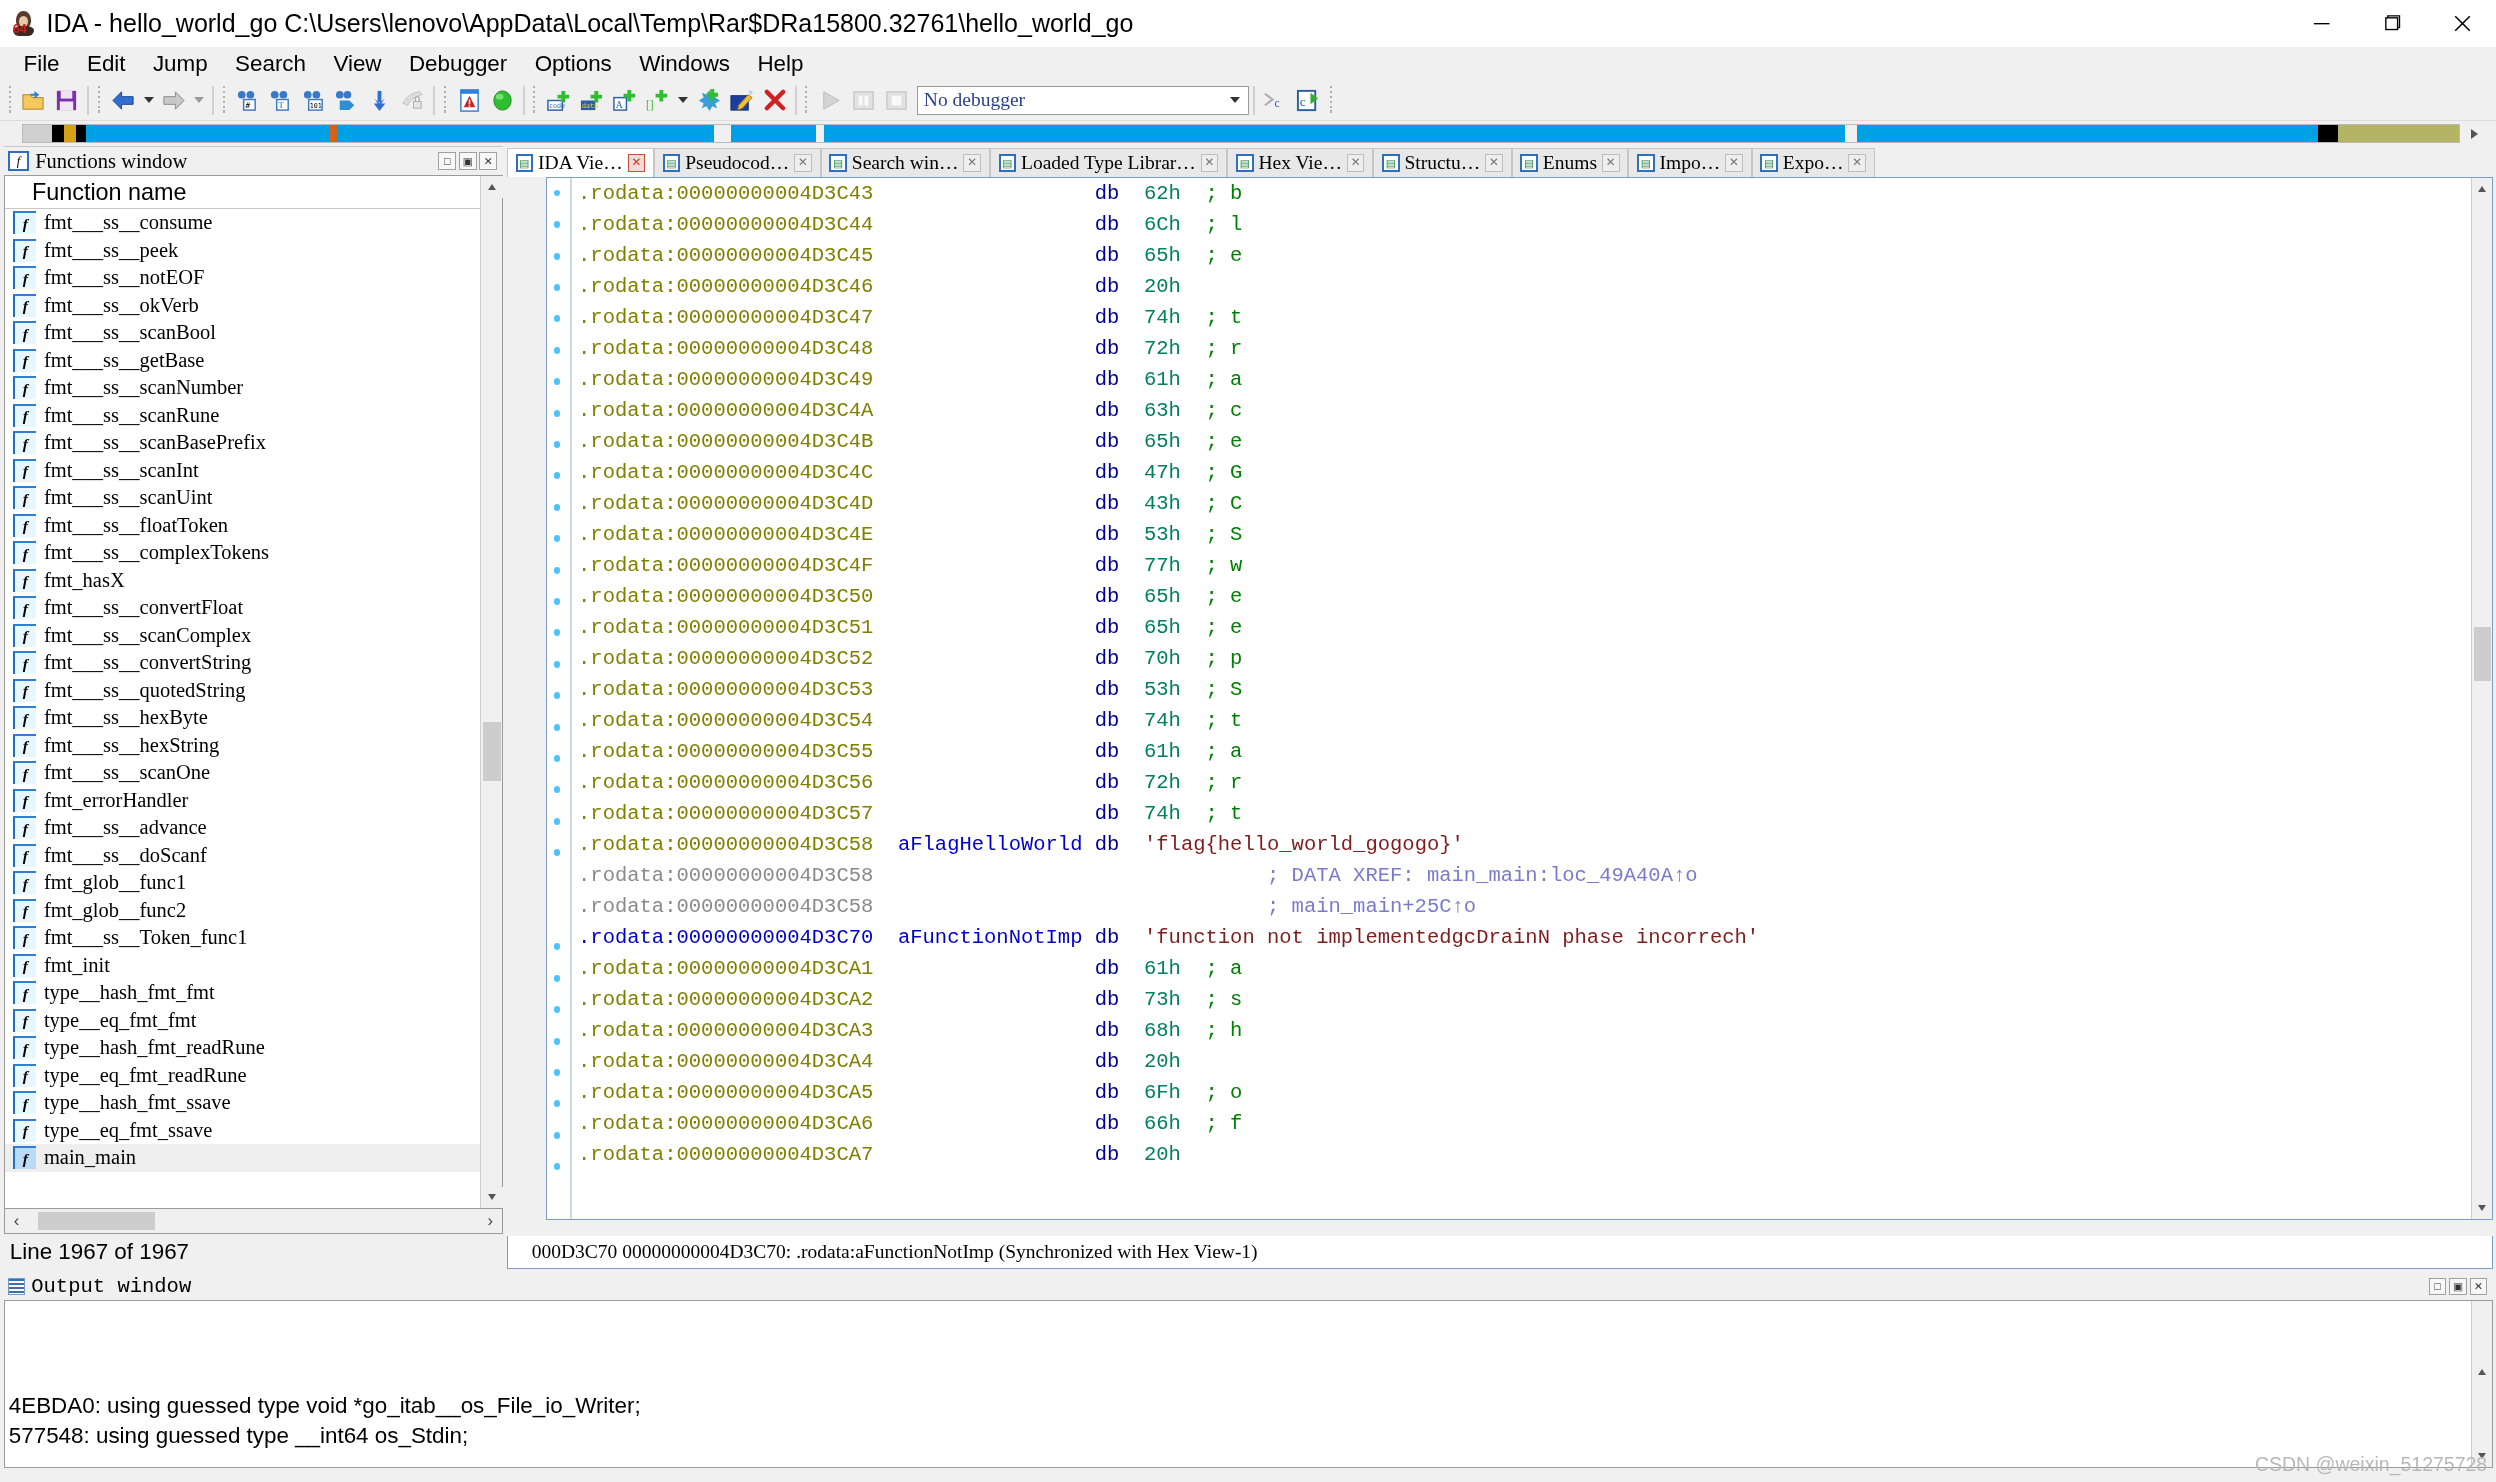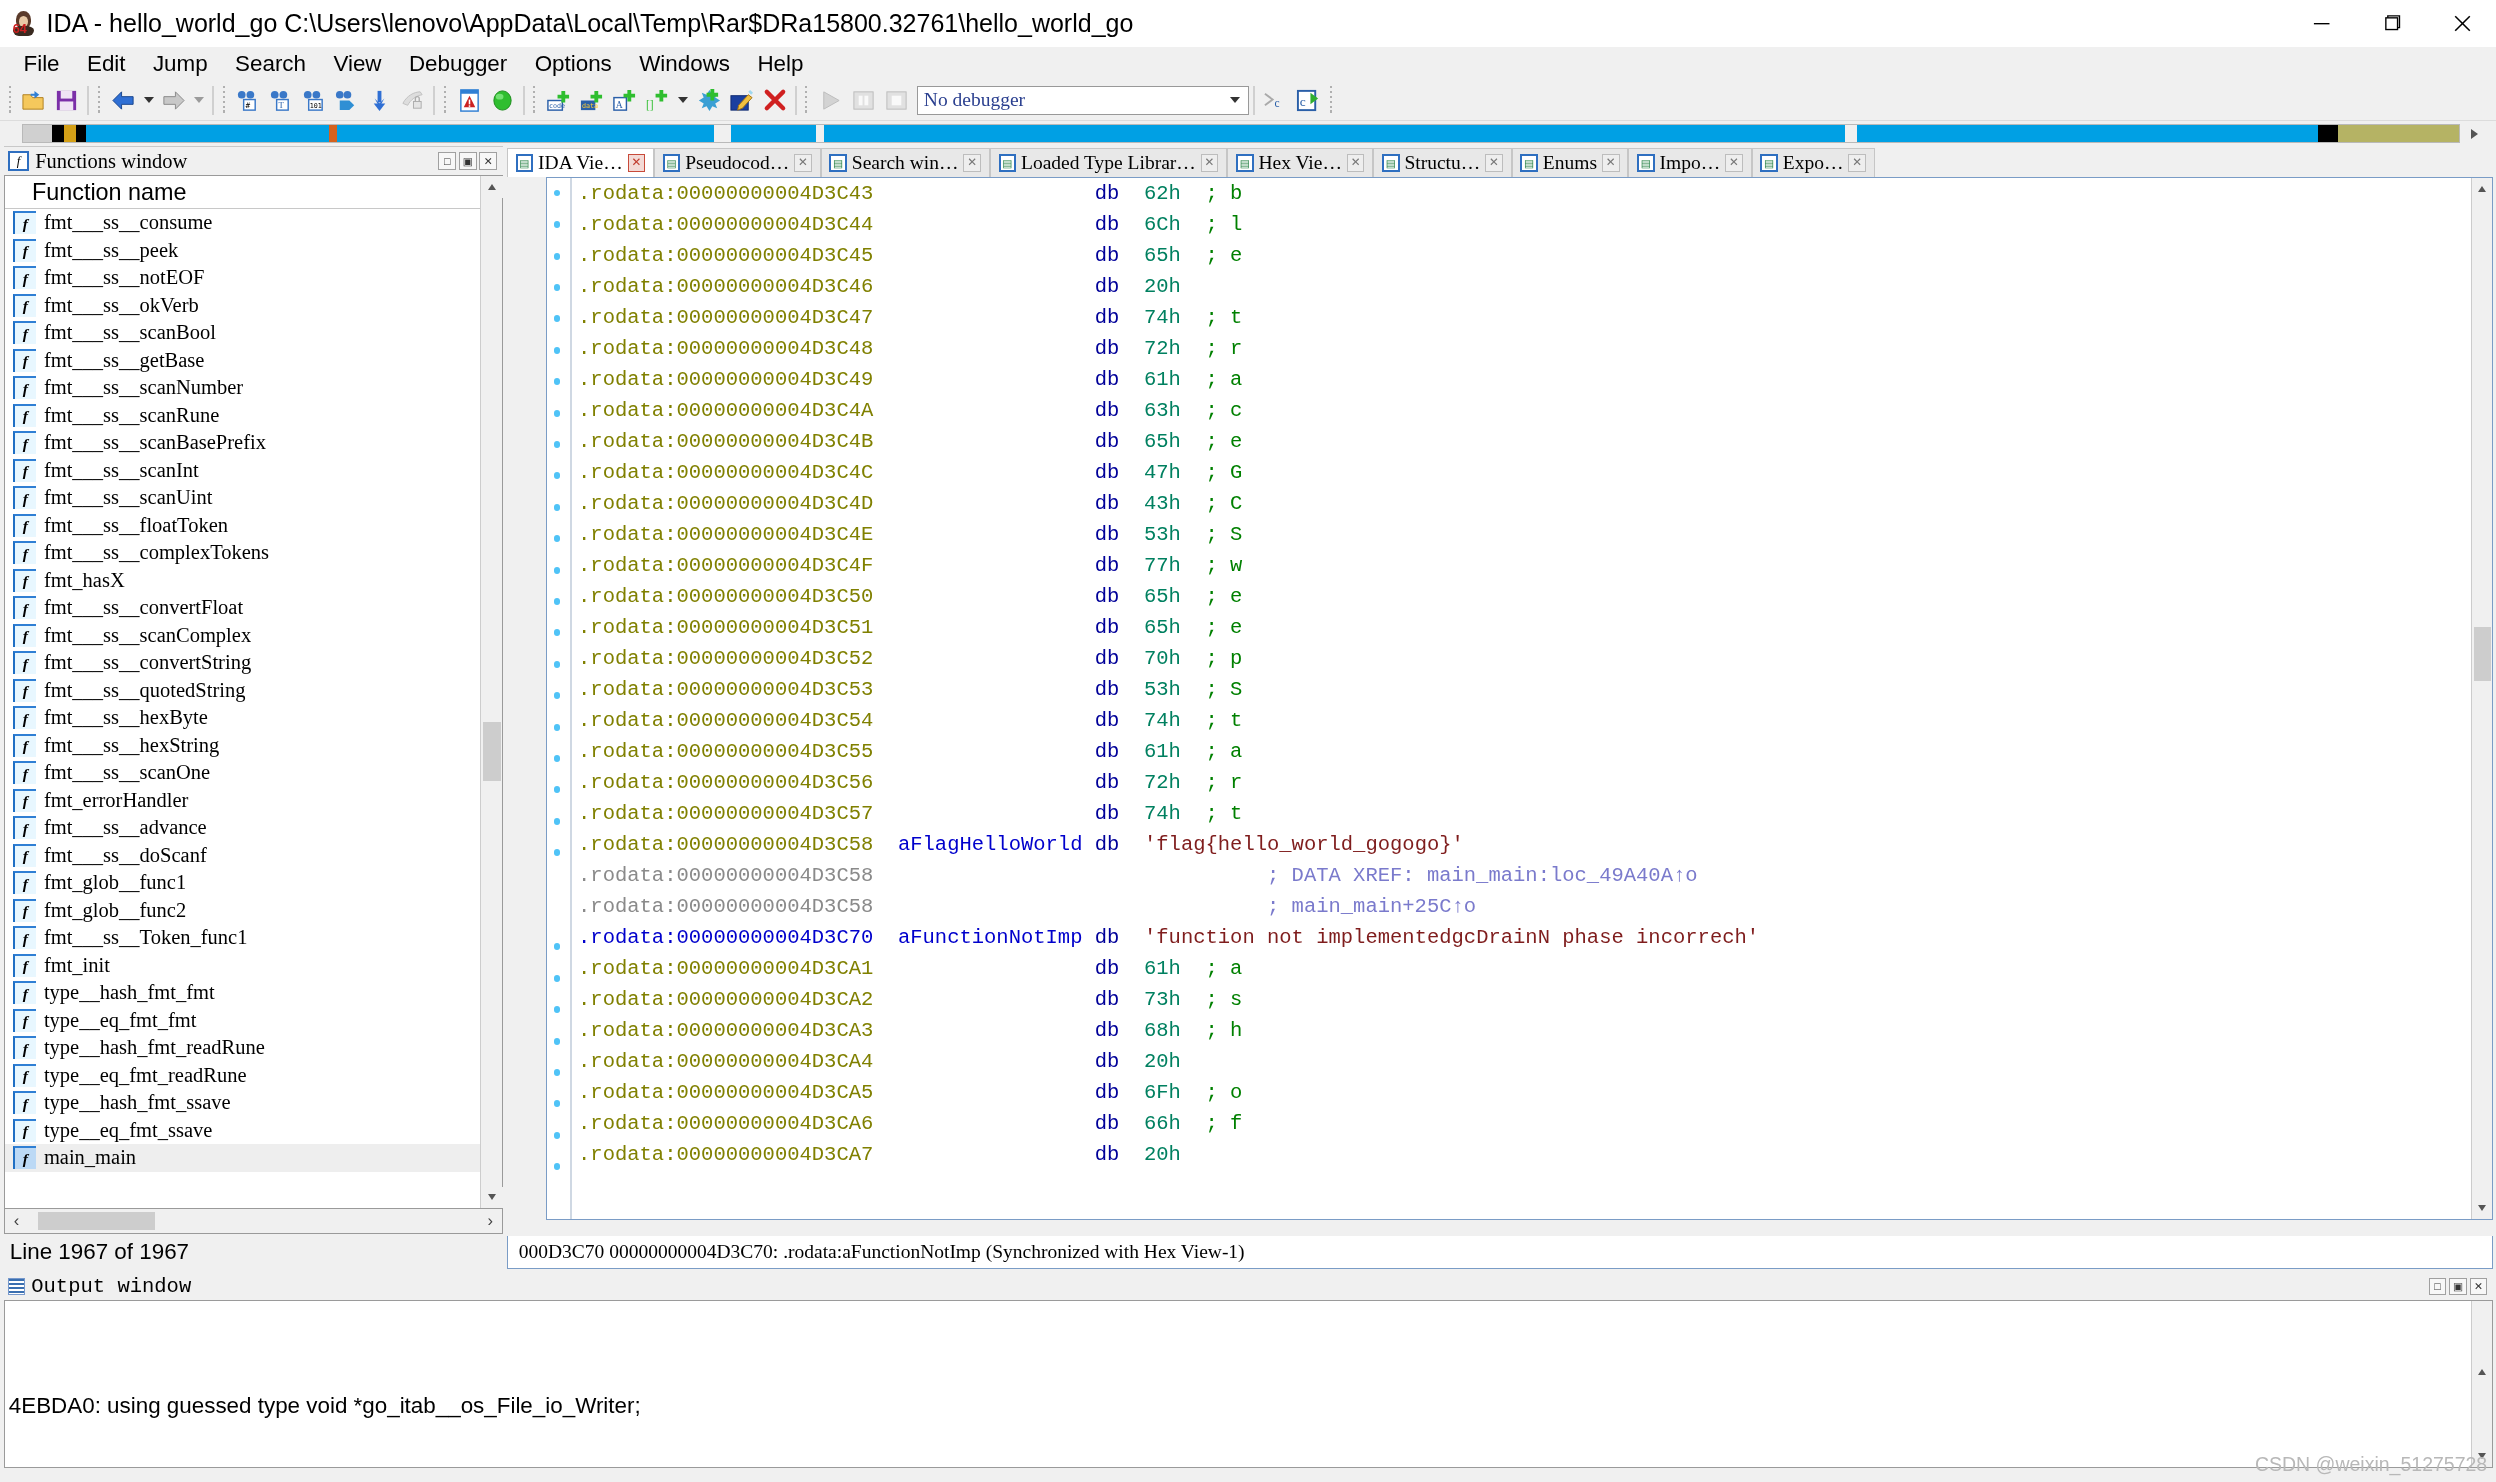--- a/index.html
+++ b/index.html
@@ -240,21 +240,21 @@
   .c-num  { color:#008060; }
   .c-cmt  { color:#008000; }
   .c-xref { color:#7a7acc; }
   .c-str  { color:#7f1d1d; }
   .c-blue { color:#0000cc; }
   .disasm-vscroll{
     position:absolute; right:0; top:0; bottom:0; width:21.5px; background:#f0f0f0; border-left:1px solid #ccc;
   }
   .disasm-status{
     height:33px; border:1px solid #7a9cc6; border-top:none; background:#fff;
-    display:flex; align-items:center; padding-left:11px;
+    display:flex; align-items:center; padding-left:24px;
     font-family:"Liberation Serif", serif; font-size:19.5px; color:#000; white-space:nowrap;margin-top:16px;
   }
 
   
   .output-wrap { margin: 3.9px 3.9px 0 3.9px; display:flex; flex-direction:column; height: 195px;}
   .out-header { display:flex; align-items:center; height:27px; background:#f0f0f0;}
   .out-header .oh-icon{
     width:17.6px;height:17.6px;margin:0 5.9px 0 3.9px;flex:0 0 auto;
     background:#fff;border:1px solid #7799cc;
     background-image: repeating-linear-gradient(to bottom, #3a6fb0 0 2px, transparent 2px 3.9px);
@@ -795,18 +795,18 @@
         <div class="ph-btn">□</div>
         <div class="ph-btn">▣</div>
         <div class="ph-btn">✕</div>
       </div>
     </div>
     <div class="out-body" id="out-body">
       <div class="out-vscroll">
         <div class="sb-arrow up"></div>
         <div class="sb-arrow down" style="position:absolute;bottom:0;"></div>
       </div>
-    <div class="ol">4EBDA0: using guessed type void *go_itab__os_File_io_Writer;</div></div>
+    <div class="ol">4EBDA0: using guessed type void *go_itab__os_File_io_Writer;</div><div class="ol">577548: using guessed type __int64 os_Stdin;</div></div>
   </div>
 
   <div class="watermark">CSDN @weixin_51275728</div>
 </div>
 
 
 </body></html>

